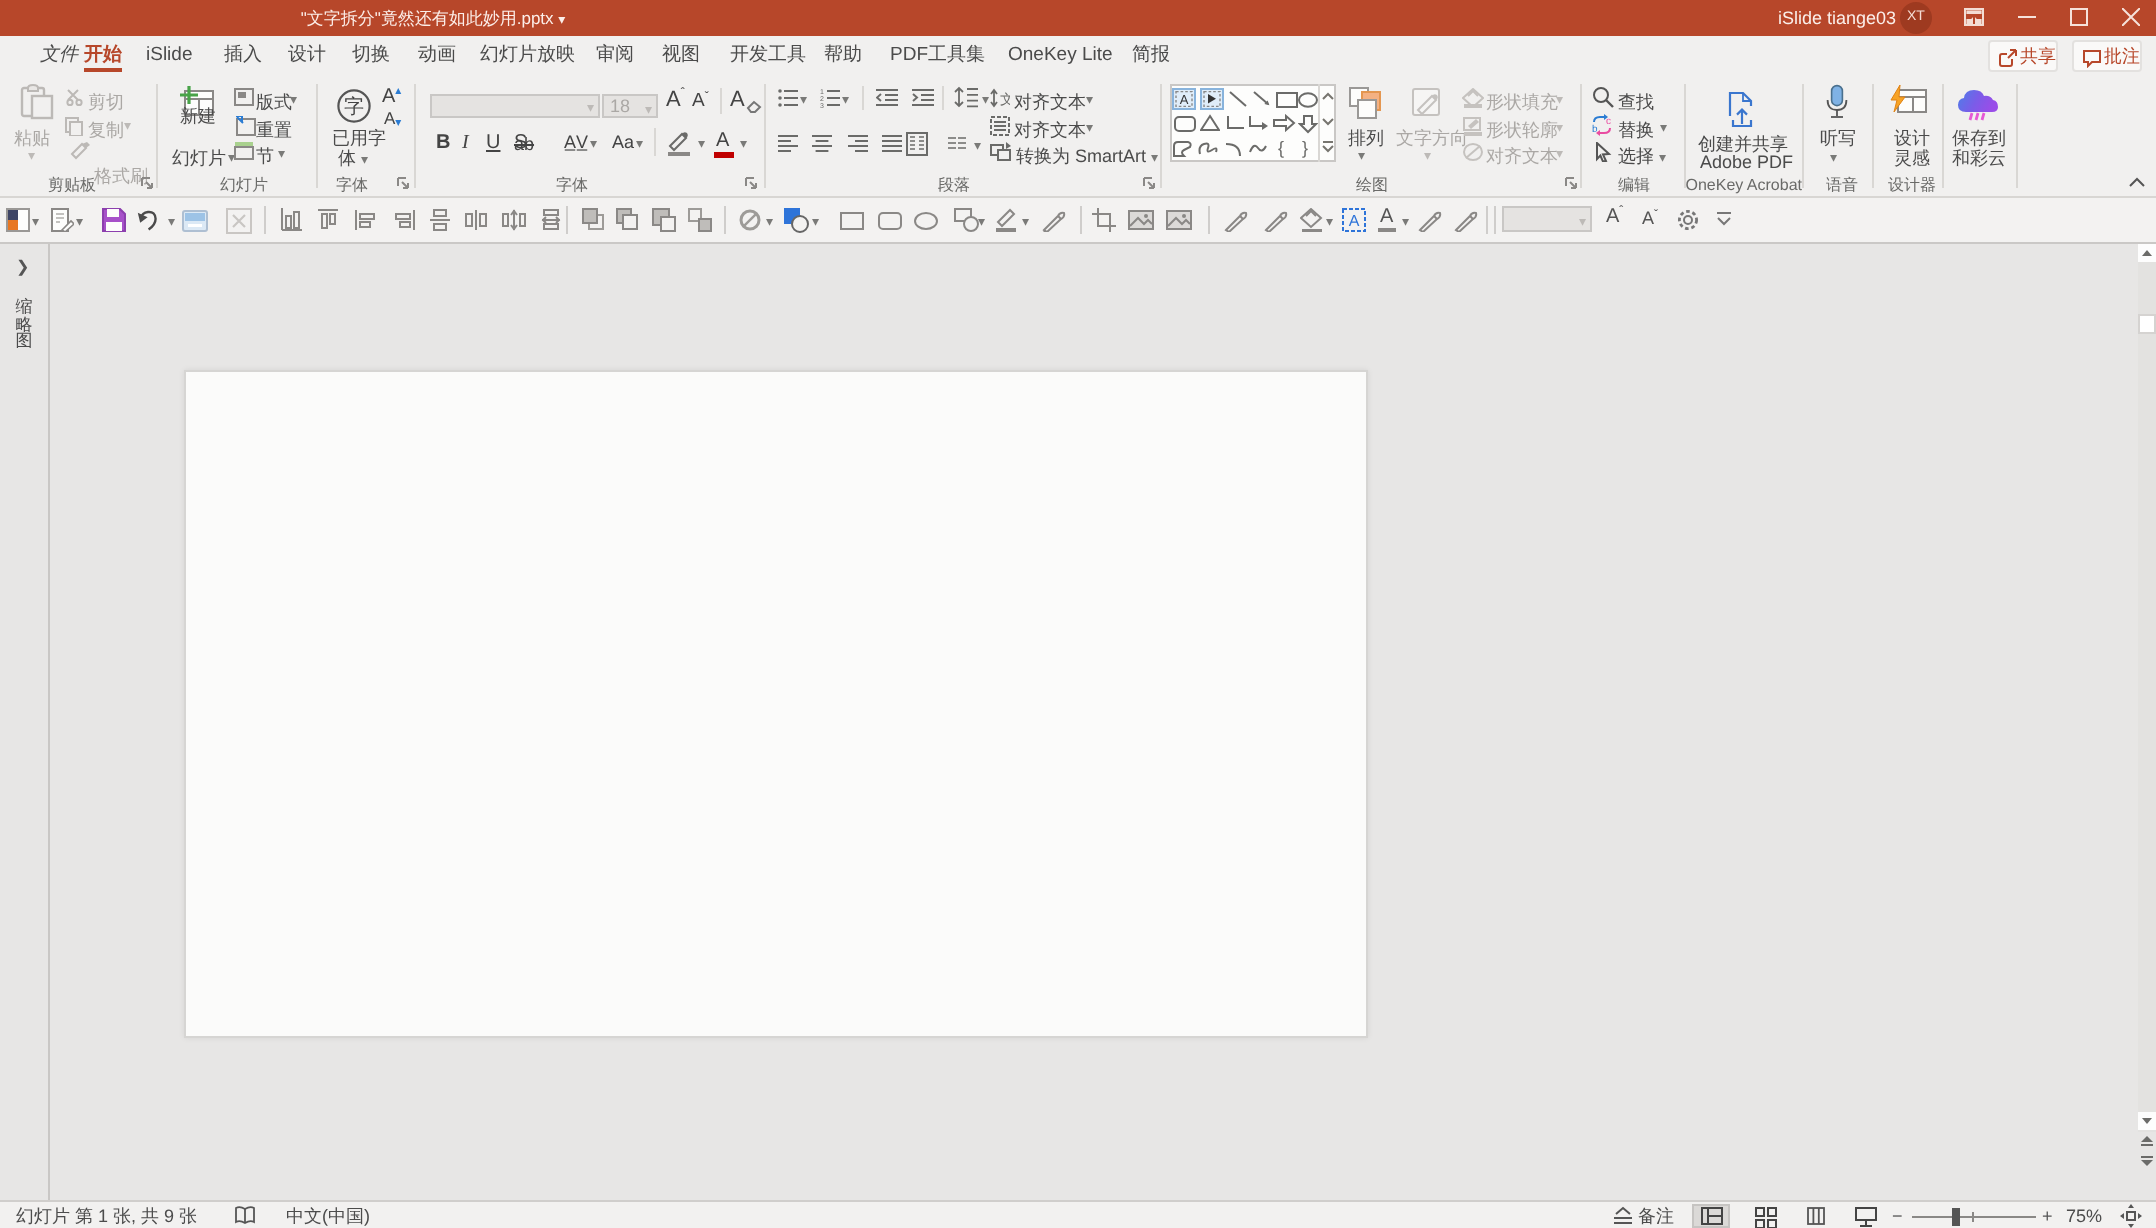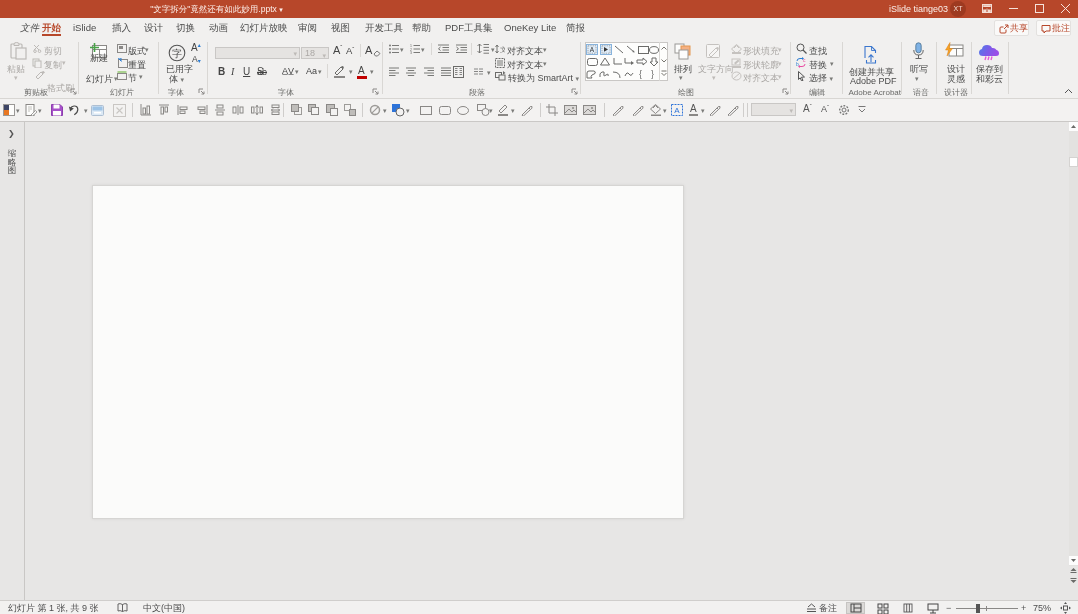--- a/index.html
+++ b/index.html
@@ -560,21 +560,21 @@
   <div class="abs" style="left:863px; top:7px;">
       <svg width="16" height="19" viewBox="0 0 16 19">
         <path d="M2 13 L2 1.5 L8.5 1.5 L12.5 5.5 L12.5 8" fill="none" stroke="#3A76CE" stroke-width="1.1"></path>
         <path d="M8.5 1.5 L8.5 5.5 L12.5 5.5" fill="none" stroke="#3A76CE" stroke-width="0.9"></path>
         <path d="M8 17 L8 10 M5.5 12.3 L8 9.8 L10.5 12.3" fill="none" stroke="#3A76CE" stroke-width="1.1"></path>
         <path d="M3.5 15 L3.5 18 L12.5 18 L12.5 15" fill="none" stroke="#3A76CE" stroke-width="1.1"></path>
       </svg>
     </div>
   <div class="rtxt abs" style="left:849px; top:28px;">创建并共享</div>
   <div class="rtxt abs" style="left:850px; top:38px;">Adobe PDF</div>
-  <div class="glabel" style="left:841px; width:60px;">Adobe Acrobat</div>
+  <div class="glabel" style="left:841px; width:60px;">OneKey Acrobat</div>
 
   <div class="abs" style="left:913px; top:4px;">
       <svg width="11" height="19" viewBox="0 0 11 19">
         <rect x="2.8" y="0.8" width="5.4" height="10" rx="2.7" fill="#7FB2E5" stroke="#4a708e" stroke-width="0.8"></rect>
         <path d="M0.8 8 Q0.8 13 5.5 13 Q10.2 13 10.2 8" fill="none" stroke="#555" stroke-width="0.9"></path>
         <line x1="5.5" y1="13" x2="5.5" y2="16" stroke="#555" stroke-width="0.9"></line>
         <line x1="2.5" y1="16.5" x2="8.5" y2="16.5" stroke="#555" stroke-width="0.9"></line>
       </svg>
     </div>
   <div class="rtxt abs" style="left:910px; top:25px;">听写</div>

